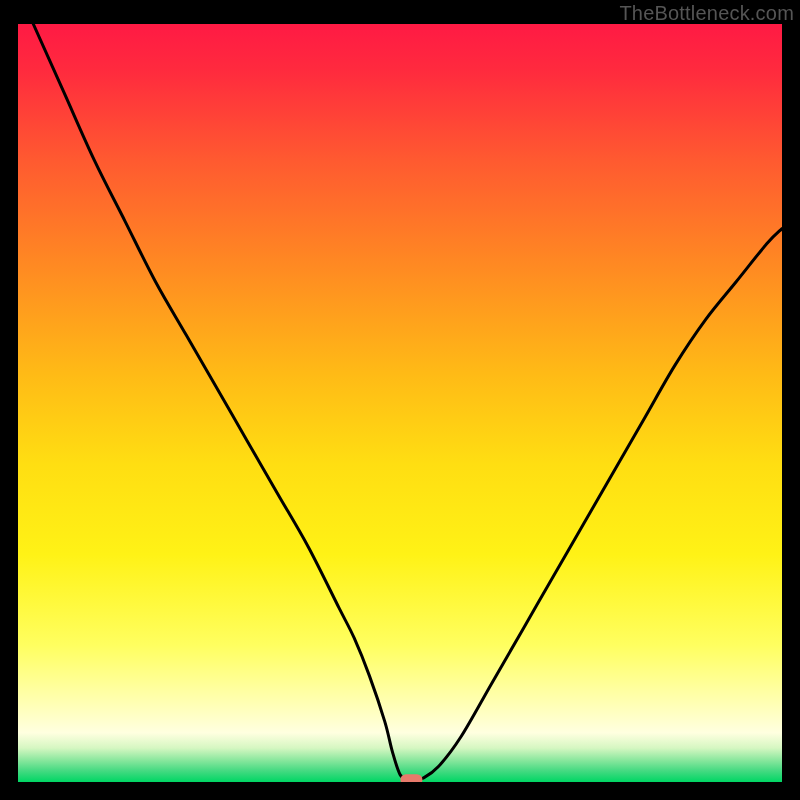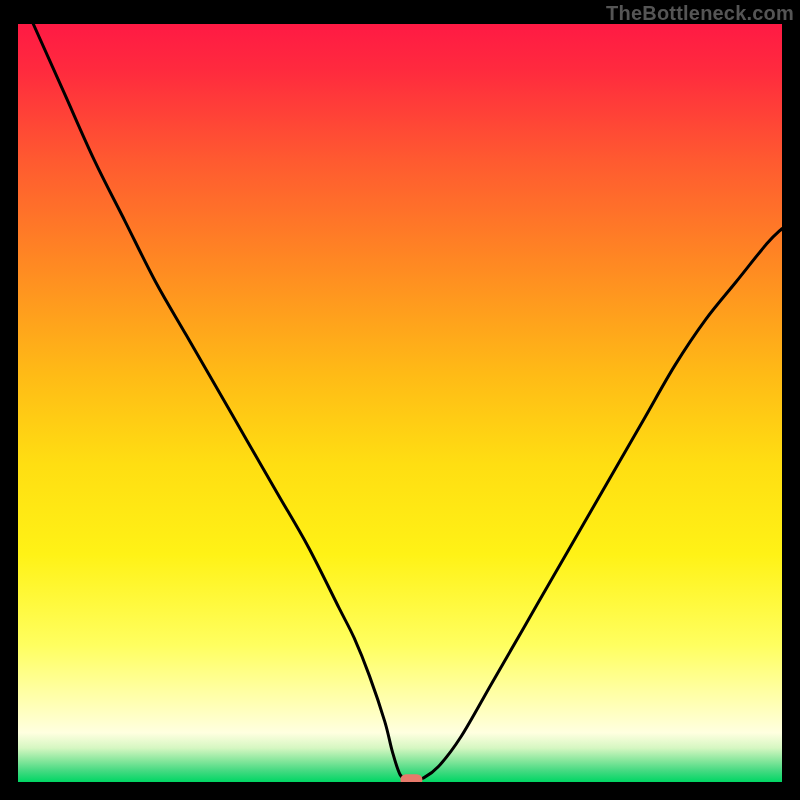--- a/index.html
+++ b/index.html
@@ -16,21 +16,21 @@
     width: 800px;
     height: 800px;
     background: #000;
   }
   .watermark {
     position: absolute;
     top: 2px;
     right: 6px;
     color: #555;
     font-size: 20px;
-    font-weight: bold;
+    font-weight: normal;
     letter-spacing: 0.2px;
     z-index: 10;
   }
   .plot-area {
     position: absolute;
     left: 18px;
     top: 24px;
     width: 764px;
     height: 758px;
   }

